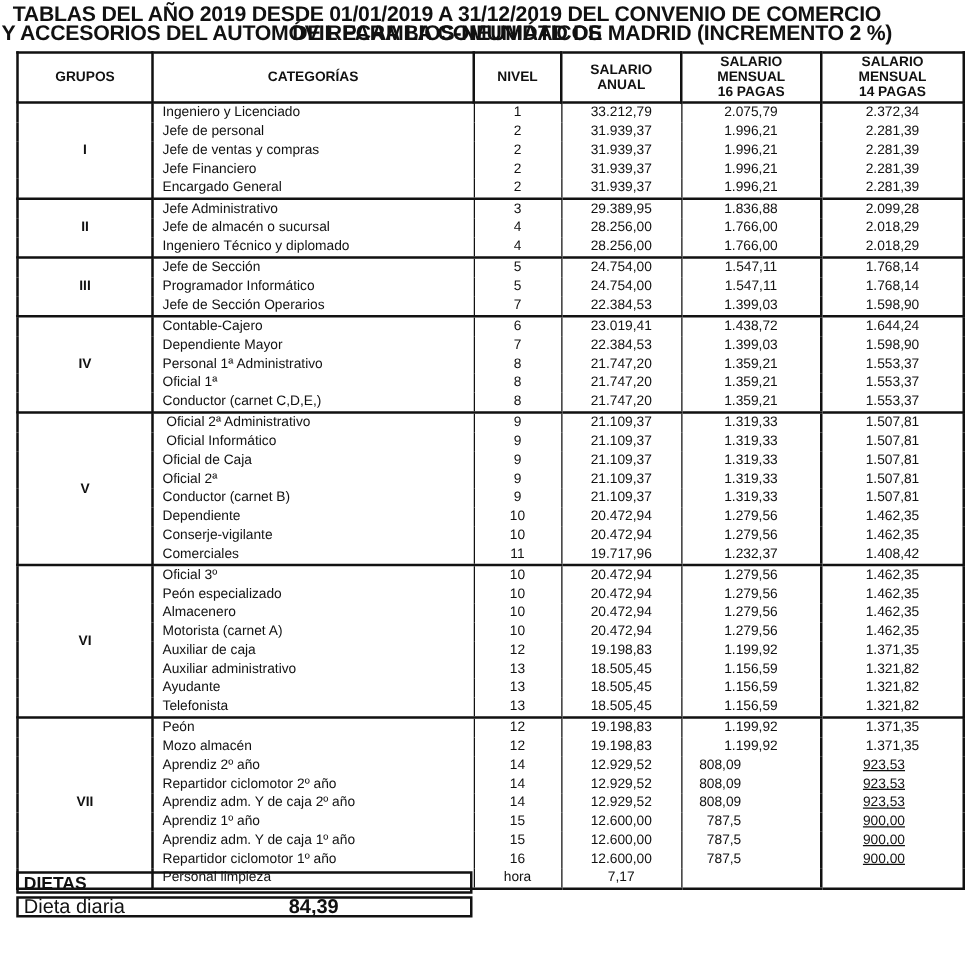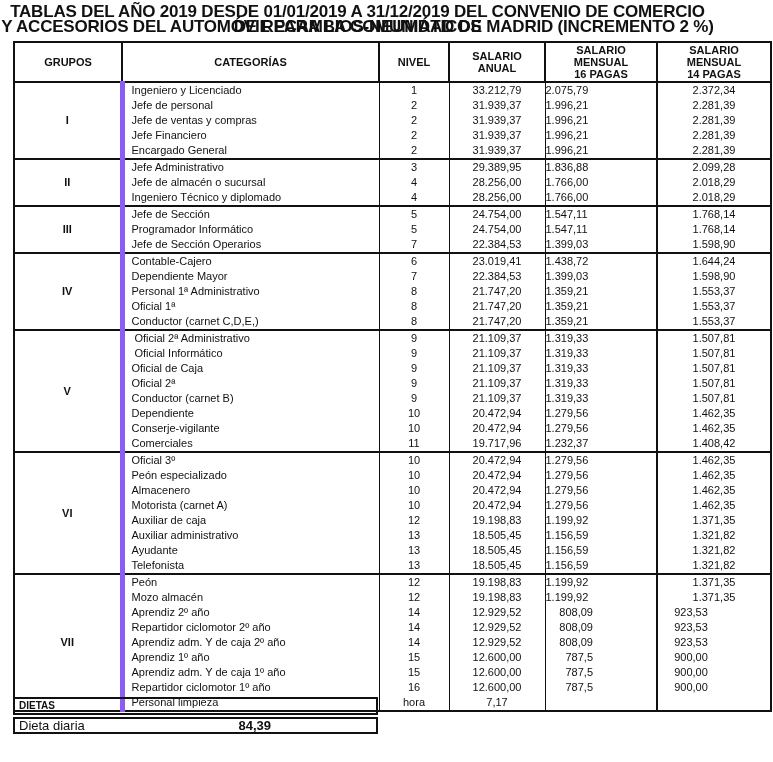--- a/index.html
+++ b/index.html
@@ -15,36 +15,36 @@
   table.main col.c-grp { width:108px; }
   table.main col.c-cat { width:257px; }
   table.main col.c-niv { width:70px; }
   table.main col.c-anu { width:96px; }
   table.main col.c-m16 { width:112px; }
   table.main col.c-m14 { width:114px; }
   table.main th { border:2px solid #111; font-size:11px; font-weight:bold; line-height:12px;
                   text-align:center; vertical-align:middle; height:38px; padding:0; }
   table.main td { font-size:11px; line-height:15px; height:15px; padding:0; white-space:nowrap; }
   td.grp { border:2px solid #111; text-align:center; font-weight:bold; vertical-align:middle; }
-  td.cat { border-left:5px solid #8b5cf6; padding-left:7px !important; }
+  td.cat { border-left:2px solid #8b5cf6; padding-left:7px !important; }
   td.cat.indent { padding-left:10px !important; }
   td.niv { border-left:1px solid #111; text-align:center; }
   td.anu { border-left:1px solid #111; text-align:center; }
-  td.m16 { border-left:1px solid #111; }
+  td.m16 { border-left:1px solid #111; text-align:center; }
   td.m14 { border-left:2px solid #111; border-right:2px solid #111; text-align:center; }
   td.r16 { text-align:right; padding-right:63px !important; }
-  td.r14 { text-align:center; padding-right:46px !important; }
+  td.r14 { text-align:right; padding-right:46px !important;text-decoration:underline; }
   tr.grp-first td { border-top:2px solid #111; }
   tr.grp-last td { border-bottom:2px solid #111; }
 
   #dietas { position:absolute; left:13px; top:697px; width:365px; }
-  #dietas .dh { border:2px solid #111; height:14px; font-weight:bold; font-size:10px;
+  #dietas .dh { border:2px solid #111; height:14px; font-weight:bold; font-size:14px;
                 line-height:14px; padding-left:4px; box-sizing:content-box; }
   #dietas .db { border:2px solid #111; border-top:none; margin-top:2px; border-top:2px solid #111; }
-  #dietas .drow { display:flex; height:13px; font-size:13px; line-height:13px; }
+  #dietas .drow { display:flex; height:13px; font-size:16px; line-height:13px; }
   #dietas .dlabel { width:180px; padding-left:4px; }
   #dietas .dval { width:72px; text-align:right;font-weight:bold; }
 </style>
 </head>
 <body>
 
 <div id="title1" class="title">TABLAS DEL AÑO 2019 DESDE 01/01/2019 A 31/12/2019 DEL CONVENIO DE COMERCIO DE RECAMBIOS-NEUMÁTICOS</div>
 <div id="title2" class="title">Y ACCESORIOS DEL AUTOMÓVIL PARA LA COMUNIDAD DE MADRID (INCREMENTO 2 %)</div>
 
 <div id="tbl">

